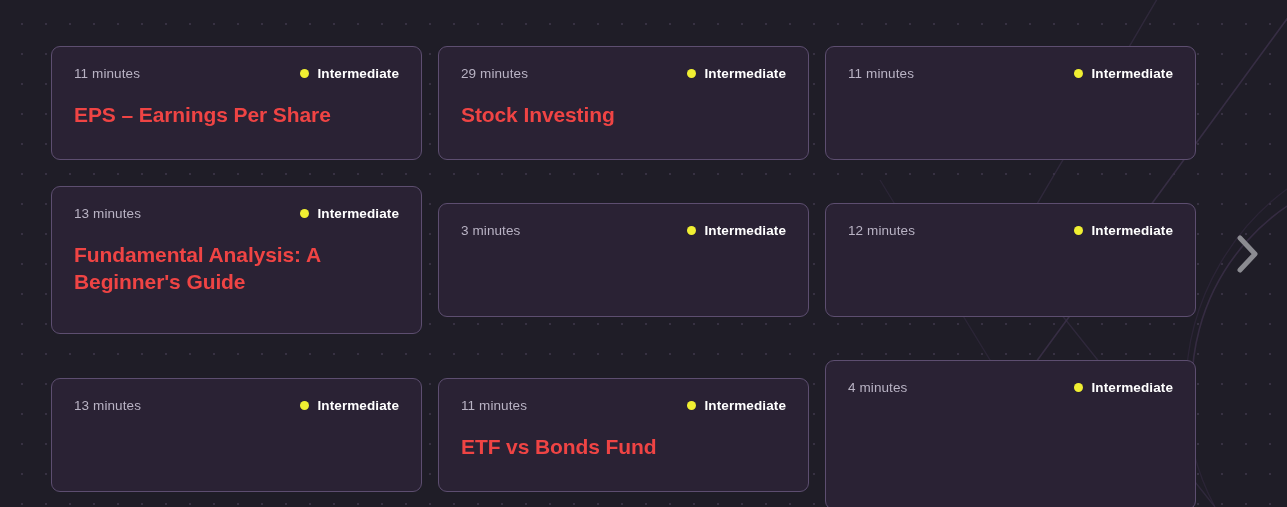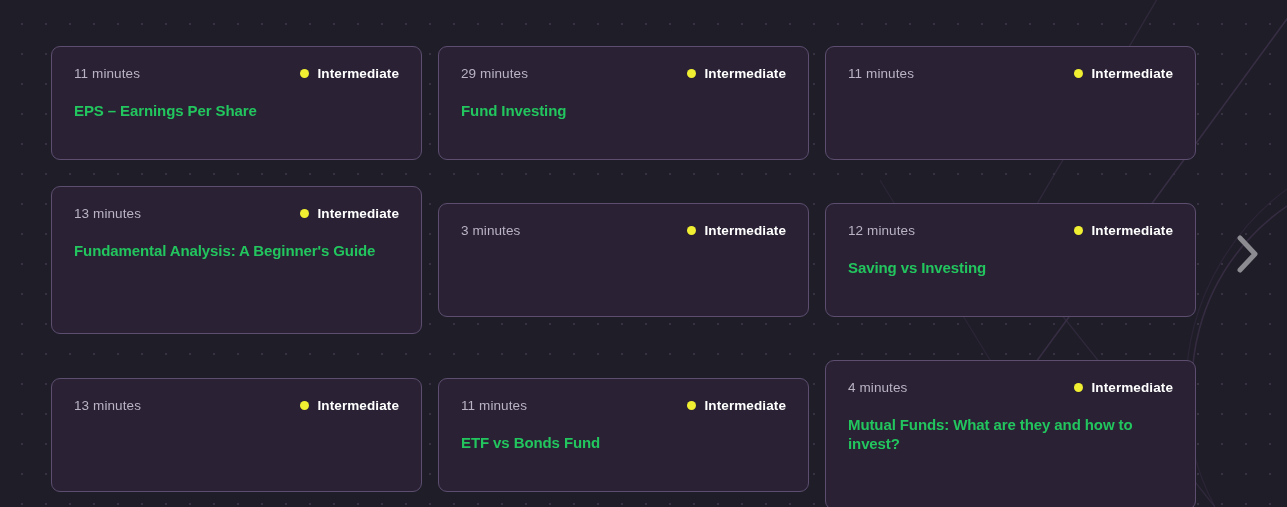--- a/index.html
+++ b/index.html
@@ -101,23 +101,23 @@
 
   .level-label {
     font-size:13.5px;
     font-weight:700;
     color:#ffffff;
     letter-spacing:0.1px;
     line-height:1;
   }
 
   .card-title {
-    font-size:15px;
+    font-size:21px;
     font-weight:700;
-    color:#22c55e;
+    color:#ef4444;
     line-height:1.32;
     letter-spacing:-0.1px;
   }
 
   
   .next-arrow {
     position:absolute;
     right:17px;
     top:254px;
     width:44px;
@@ -163,21 +163,21 @@
       </div>
 
       <div class="card">
         <div class="card-meta">
           <span class="duration">29 minutes</span>
           <span class="level">
             <span class="level-dot" style="background: rgb(240, 239, 50);"></span>
             <span class="level-label">Intermediate</span>
           </span>
         </div>
-        <div class="card-title">Fund Investing</div>
+        <div class="card-title">Stock Investing</div>
       </div>
 
       <div class="card">
         <div class="card-meta">
           <span class="duration">11 minutes</span>
           <span class="level">
             <span class="level-dot" style="background: rgb(240, 239, 50);"></span>
             <span class="level-label">Intermediate</span>
           </span>
         </div>
@@ -207,21 +207,20 @@
       </div>
 
       <div class="card">
         <div class="card-meta">
           <span class="duration">12 minutes</span>
           <span class="level">
             <span class="level-dot" style="background: rgb(240, 239, 50);"></span>
             <span class="level-label">Intermediate</span>
           </span>
         </div>
-        <div class="card-title">Saving vs Investing</div>
       </div>
     </div>
 
     <div class="row">
       <div class="card">
         <div class="card-meta">
           <span class="duration">13 minutes</span>
           <span class="level">
             <span class="level-dot" style="background: rgb(240, 239, 50);"></span>
             <span class="level-label">Intermediate</span>
@@ -241,21 +240,20 @@
       </div>
 
       <div class="card taller">
         <div class="card-meta">
           <span class="duration">4 minutes</span>
           <span class="level">
             <span class="level-dot" style="background: rgb(240, 239, 50);"></span>
             <span class="level-label">Intermediate</span>
           </span>
         </div>
-        <div class="card-title">Mutual Funds: What are they and how to invest?</div>
       </div>
     </div>
 
   </div>
 
   <div class="next-arrow">
     <span>
       <svg width="26" height="40" viewBox="0 0 26 40" fill="none">
         <path d="M5 4 L20 20 L5 36" stroke="#8b8b91" stroke-width="5" stroke-linecap="round" stroke-linejoin="round"></path>
       </svg>

